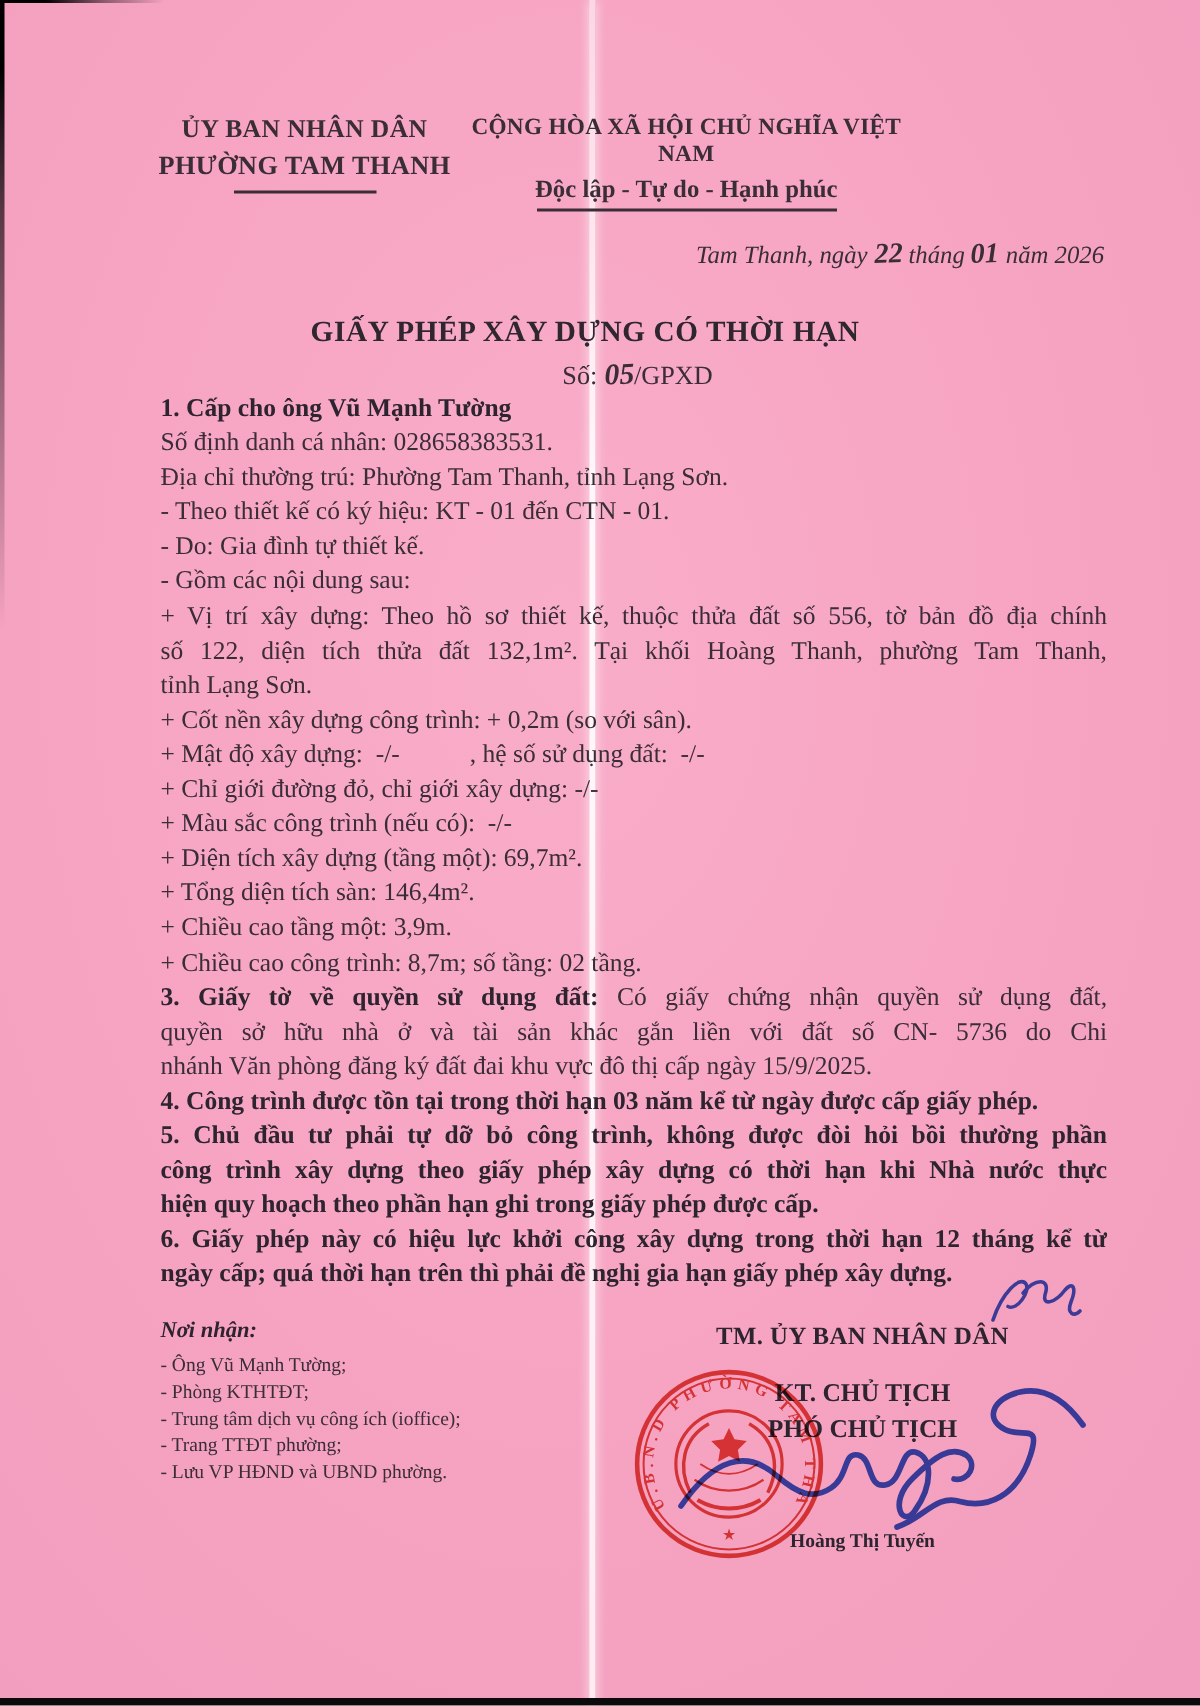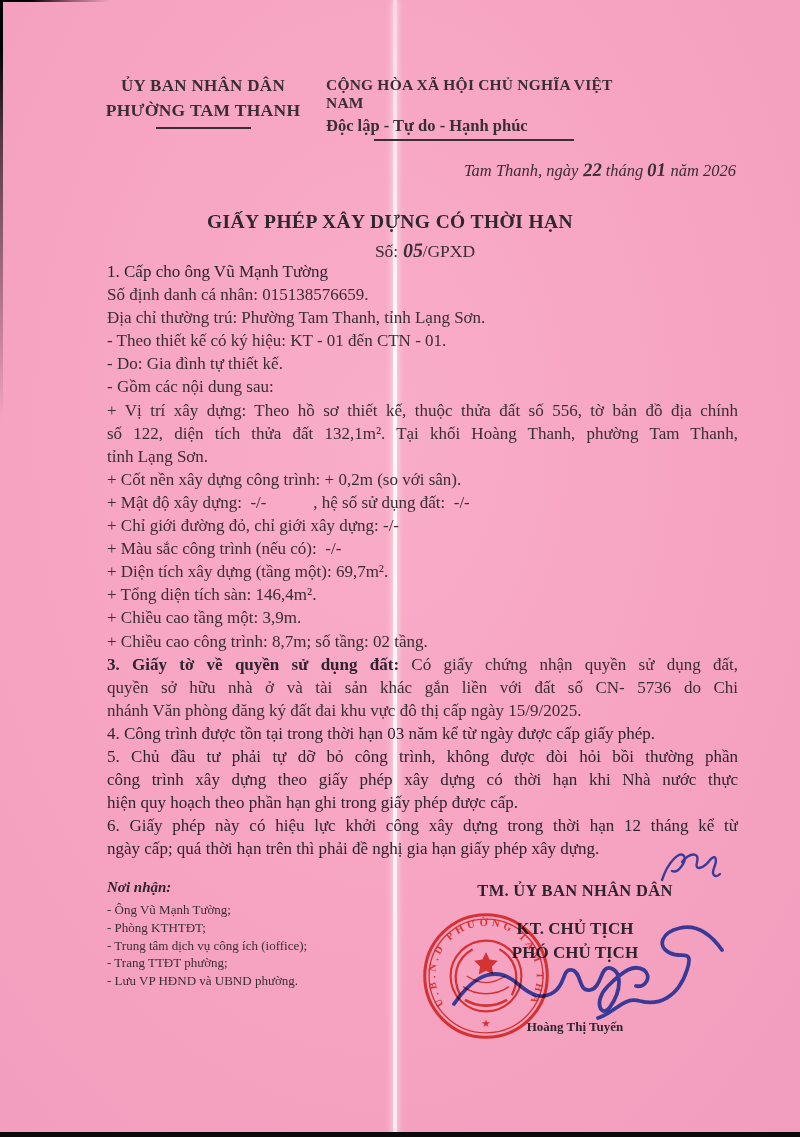--- a/index.html
+++ b/index.html
@@ -18,40 +18,40 @@
     background:linear-gradient(90deg,#000 0 30px,rgba(40,20,30,.5) 70px,transparent 100%);}
   .edge-left{position:absolute;left:0;top:0;width:3px;height:420px;
     background:linear-gradient(#000 0 45px,rgba(20,10,15,.7) 140px,transparent 100%);}
   .edge-bottom{position:absolute;left:0;bottom:0;width:800px;height:5px;background:#0b0b0b;}
 
   
   .hdr-left{position:absolute;left:103px;top:76px;width:200px;text-align:center;font-weight:bold;}
   .hdr-left .l1{font-size:17px;letter-spacing:.3px;}
   .hdr-left .l2{font-size:17.5px;margin-top:4px;letter-spacing:.3px;}
   .hdr-left .rule{width:95px;height:0;border-top:2px solid #3a2d36;margin:6px auto 0;}
-  .hdr-right{position:absolute;left:326px;top:76px;width:295px;font-weight:bold;}
+  .hdr-right{position:absolute;left:310px;top:76px;width:295px;text-align:center;font-weight:bold;}
   .hdr-right .l1{font-size:15.5px;letter-spacing:.2px;}
   .hdr-right .l2{font-size:16.5px;margin-top:4px;}
   .hdr-right .rule{width:200px;height:0;border-top:2px solid #3a2d36;margin:3px auto 0;}
   .dateline{position:absolute;left:445px;top:159px;width:310px;text-align:center;
     font-style:italic;font-size:16.5px;}
   .hand{font-style:italic;font-weight:600;font-size:19px;display:inline-block;transform:rotate(-2deg);}
 
   
   .doc-title{position:absolute;left:60px;top:211px;width:660px;text-align:center;
     font-weight:bold;font-size:19.5px;letter-spacing:.4px;color:#2f2630;}
   .doc-number{position:absolute;left:275px;top:239px;width:300px;text-align:center;font-size:17.5px;}
   .doc-number .hand{font-size:20px;}
 
   
   .body-lines{position:absolute;left:107px;top:260px;width:631px;font-size:17px;}
   .bline{line-height:23.1px;height:23.1px;white-space:nowrap;}
   .bline.p{white-space:pre;}
   .bline.j{white-space:normal;text-align:justify;text-align-last:justify;height:23.1px;overflow:hidden;}
-  .bline.b{font-weight:normal;color:#2e2430;}
+  .bline.b{font-weight:bold;color:#2e2430;}
   .bline b{color:#2e2430;}
 
   
   .recipients-label{position:absolute;left:107px;top:879px;font-size:15px;font-weight:bold;font-style:italic;color:#2e2430;}
   .recipients{position:absolute;left:107px;top:901px;font-size:13px;line-height:17.8px;}
   .sign-block{position:absolute;left:425px;top:881px;width:300px;text-align:center;font-weight:bold;color:#2e2430;}
   .sign-block .s1{font-size:16.5px;letter-spacing:.3px;}
   .sign-block .s2{font-size:17px;margin-top:18px;}
   .sign-block .s3{font-size:17px;margin-top:4px;}
   .signer-name{position:absolute;left:425px;top:1019px;width:300px;text-align:center;
@@ -89,21 +89,21 @@
     <span class="hand">01</span>
     <span>năm 2026</span>
   </div>
 
   <div class="doc-title">GIẤY PHÉP XÂY DỰNG CÓ THỜI HẠN</div>
 
   <div class="doc-number"><span>Số: </span><span class="hand">05</span><span>/GPXD</span></div>
 
   <div class="body-lines" id="body-lines">
       <div class="bline b">1. Cấp cho ông Vũ Mạnh Tường</div>
-      <div class="bline">Số định danh cá nhân: 015138576659.</div>
+      <div class="bline">Số định danh cá nhân: 028658383531.</div>
       <div class="bline">Địa chỉ thường trú: Phường Tam Thanh, tỉnh Lạng Sơn.</div>
       <div class="bline">- Theo thiết kế có ký hiệu: KT - 01 đến CTN - 01.</div>
       <div class="bline">- Do: Gia đình tự thiết kế.</div>
       <div class="bline">- Gồm các nội dung sau:</div>
       <div class="bline j">+ Vị trí xây dựng: Theo hồ sơ thiết kế, thuộc thửa đất số 556, tờ bản đồ địa chính</div>
       <div class="bline j">số 122, diện tích thửa đất 132,1m². Tại khối Hoàng Thanh, phường Tam Thanh,</div>
       <div class="bline">tỉnh Lạng Sơn.</div>
       <div class="bline">+ Cốt nền xây dựng công trình: + 0,2m (so với sân).</div>
       <div class="bline p">+ Mật độ xây dựng:  -/-           , hệ số sử dụng đất:  -/-</div>
       <div class="bline">+ Chỉ giới đường đỏ, chỉ giới xây dựng: -/-</div>

